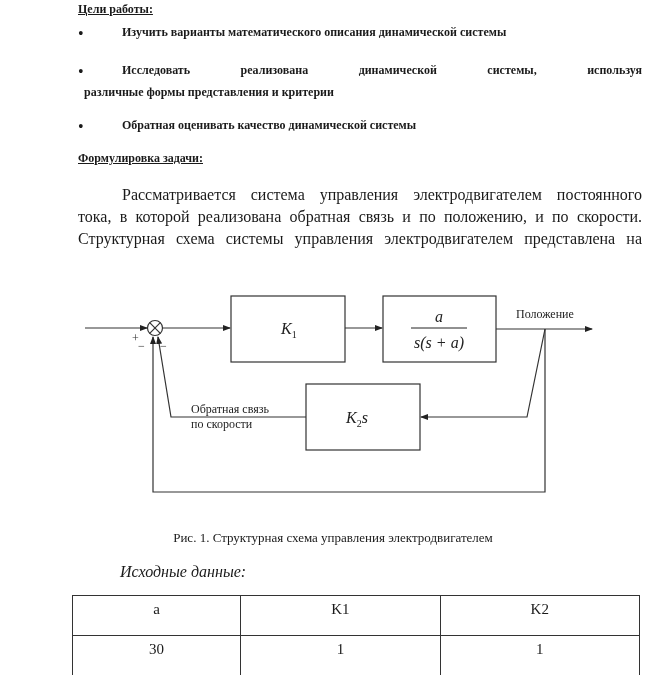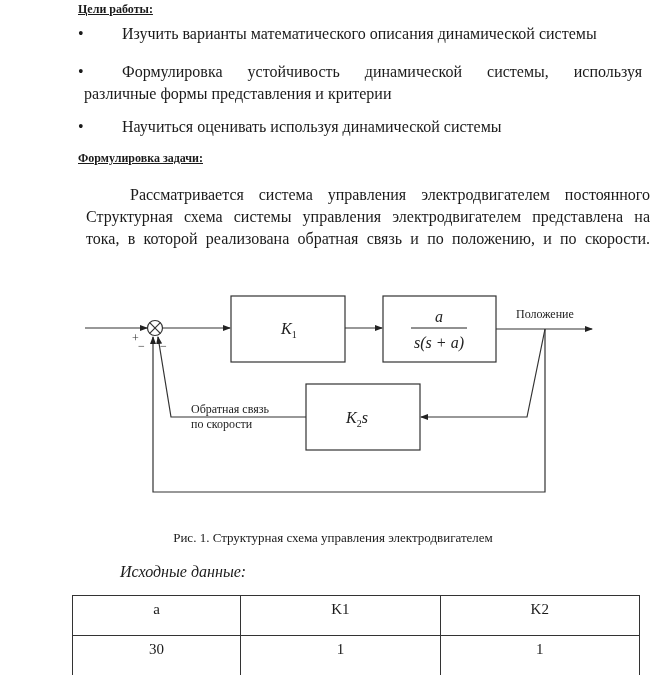--- a/index.html
+++ b/index.html
@@ -1,56 +1,56 @@
 <!DOCTYPE html>
 <html><head>
 <meta charset="utf-8">
 <style>
   html, body { margin:0; padding:0; background:#ffffff; }
   body { width:666px; height:675px; position:relative; overflow:hidden;
          font-family:"Liberation Serif", serif; color:#1a1a1a; }
   .abs { position:absolute; }
   .heading { font-weight:bold; text-decoration:underline; font-size:12px; left:78px; }
-  .line { font-size:16px; white-space:nowrap; }
+  .line { font-size:12px; white-space:nowrap;font-weight:bold; }
   .bullet { position:absolute; left:78px; font-size:16px; }
   .justify { text-align:justify; text-align-last:justify; }
-  .para { position:absolute; left:78px; width:564px; font-size:16px; line-height:22px;margin-left:8px; }
+  .para { position:absolute; left:78px; width:564px; font-size:16px; line-height:22px; }
   .caption { font-size:13px; left:0; width:666px; text-align:center; top:530px; }
   .ital { font-style:italic; font-size:16px; left:78px; top:563px;margin-left:42px; }
   table.data { position:absolute; left:72px; top:595px; width:568px; border-collapse:collapse; font-size:15px; }
   table.data td { border:1.5px solid #333; height:33px; text-align:center; vertical-align:top; padding-top:5px; }
   svg text { font-family:"Liberation Serif", serif; }
 </style>
 </head>
 <body>
 
 <div class="abs heading" style="top:2px;">Цели работы:</div>
 
 <div>
   <span class="bullet" style="top:25px;">•</span>
   <span class="abs line" style="left:122px; top:25px;">Изучить варианты математического описания динамической системы</span>
 </div>
 
 <div>
   <span class="bullet" style="top:63px;">•</span>
-  <span class="abs line justify" style="left:122px; top:63px; width:520px; display:block;">Формулировка устойчивость динамической системы, используя</span>
+  <span class="abs line justify" style="left:122px; top:63px; width:520px; display:block;">Исследовать реализована динамической системы, используя</span>
   <span class="abs line" style="left:78px; top:85px;margin-left:6px;">различные формы представления и критерии</span>
 </div>
 
 <div>
   <span class="bullet" style="top:118px;">•</span>
-  <span class="abs line" style="left:122px; top:118px;">Научиться оценивать используя динамической системы</span>
+  <span class="abs line" style="left:122px; top:118px;">Обратная оценивать качество динамической системы</span>
 </div>
 
 <div class="abs heading" style="top:151px;">Формулировка задачи:</div>
 
 <div class="para" style="top:184px;">
   <div class="justify" style="padding-left:44px;">Рассматривается система управления электродвигателем постоянного</div>
+  <div class="justify">тока, в которой реализована обратная связь и по положению, и по скорости.</div>
   <div class="justify">Структурная схема системы управления электродвигателем представлена на</div>
-  <div class="justify">тока, в которой реализована обратная связь и по положению, и по скорости.</div>
 </div>
 
 <svg class="abs" style="left:0; top:0;" width="666" height="520">
   <defs>
     <marker id="arr" markerWidth="8" markerHeight="6" refX="7" refY="3" orient="auto" markerUnits="userSpaceOnUse">
       <path d="M0,0 L8,3 L0,6 z" fill="#222"></path>
     </marker>
   </defs>
   <g stroke="#333" stroke-width="1.2" fill="none">
 

